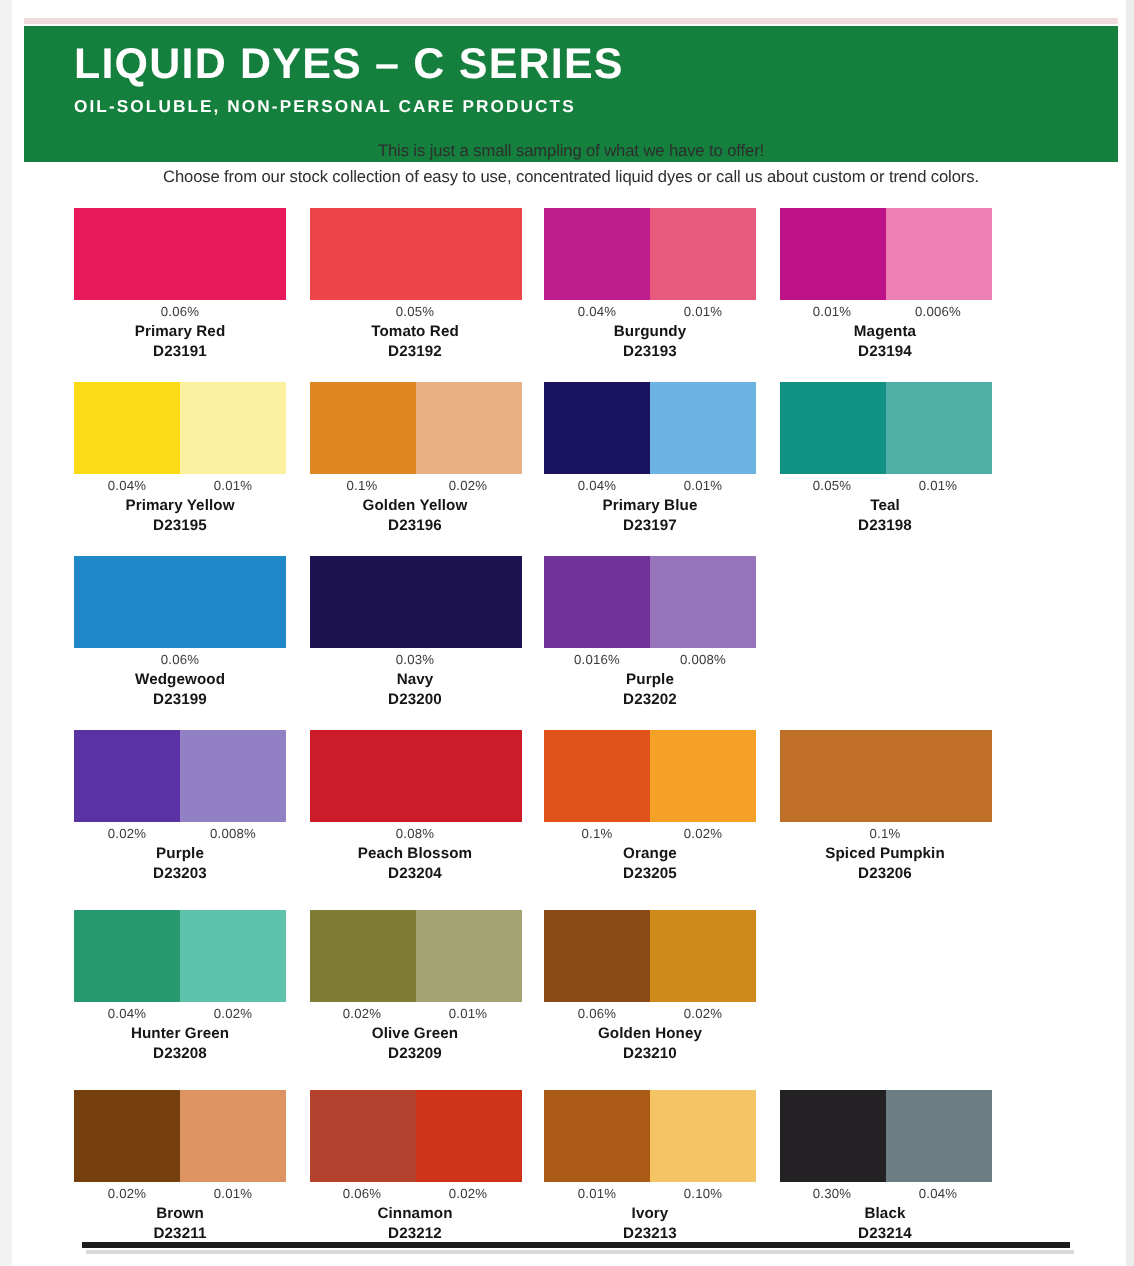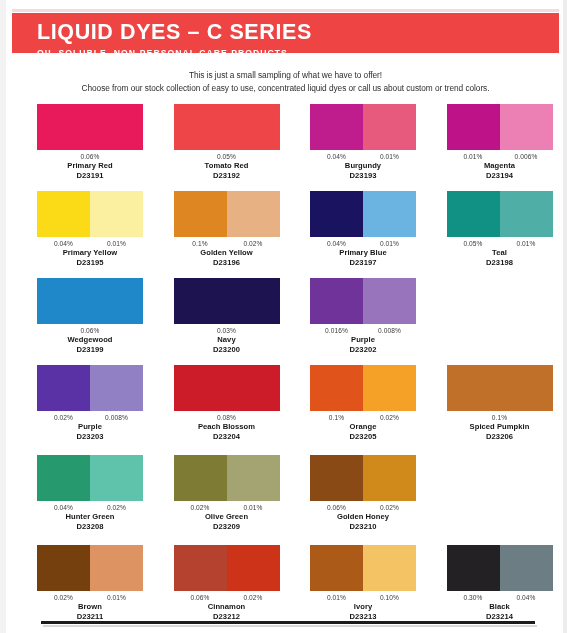--- a/index.html
+++ b/index.html
@@ -21,22 +21,22 @@
     box-sizing: border-box;
     border-left: 6px solid #f2f2f2;
     border-right: 4px solid #ededed;
   }
   
   .banner {
     position: absolute;
     left: 6px;
     right: 4px;
     top: 13px;
-    height: 40px;
-    background: #ef4444;
+    height: 68px;
+    background: #15803d;
     box-sizing: border-box;
     padding: 7px 0 0 25px;
   }
   .banner-title {
     color: #ffffff;
     font-size: 21.5px;
     font-weight: bold;
     letter-spacing: 0.6px;
     line-height: 25px;
     white-space: nowrap;
@@ -76,21 +76,20 @@
   .grid {
     position: absolute;
     left: 31px;
     top: 104px;
     width: 500px;
   }
   .swatch-row {
     display: flex;
     justify-content: flex-start;
     height: 87px;
-    gap: 19px;
   }
   .swatch-row.tall { height: 90px; }
   .swatch-cell {
     width: 106px;
     margin-right: 11.5px;
     position: relative;
   }
   .swatch-cell:last-child { margin-right: 0; }
   .chips {
     display: flex;

